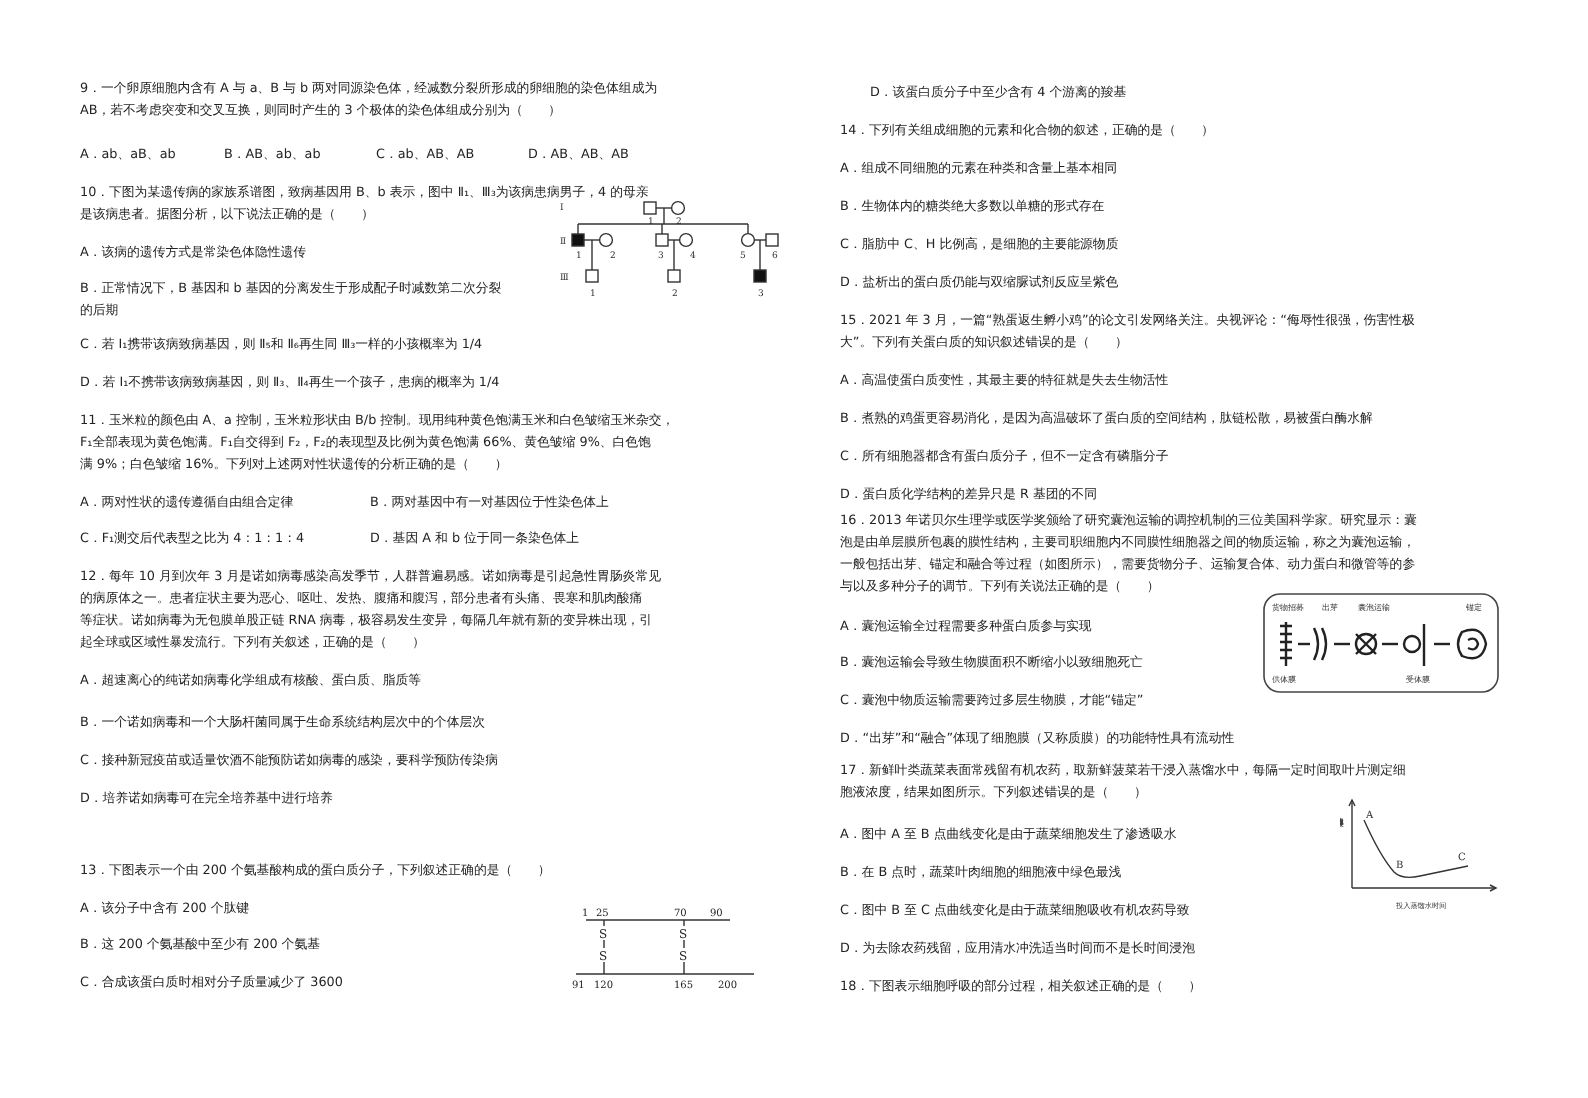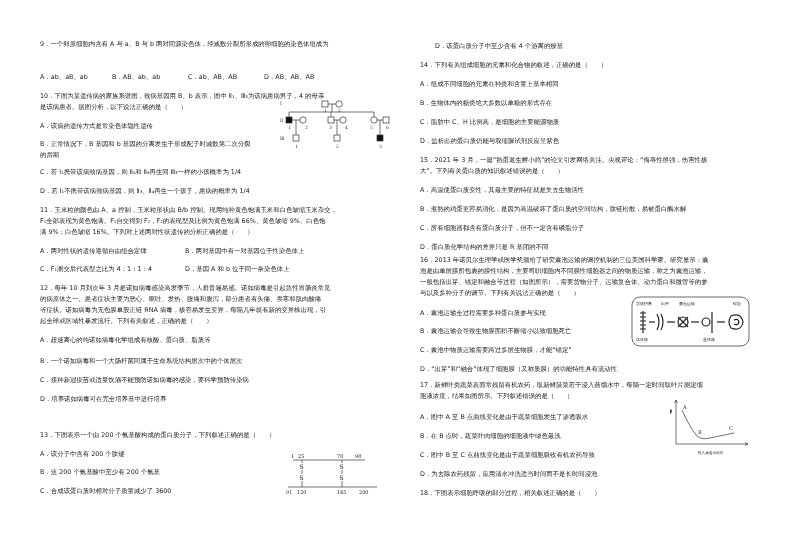--- a/index.html
+++ b/index.html
@@ -9,20 +9,21 @@
   .t { position:absolute; white-space:nowrap; }
   .fig { position:absolute; }
   svg text { font-family:"DejaVu Serif", serif; }
 </style>
 </head>
 <body>
 
 <div class="col" style="left:0;width:400px;height:420px;">
 
   <div class="t" style="left:40px;top:40px;">9．一个卵原细胞内含有 A 与 a、B 与 b 两对同源染色体，经减数分裂所形成的卵细胞的染色体组成为</div>
+  <div class="t" style="left:40px;top:51px;">AB，若不考虑突变和交叉互换，则同时产生的 3 个极体的染色体组成分别为（　　）</div>
   <div class="t" style="left:40px;top:73px;">A．ab、aB、ab</div>
   <div class="t" style="left:112px;top:73px;">B．AB、ab、ab</div>
   <div class="t" style="left:188px;top:73px;">C．ab、AB、AB</div>
   <div class="t" style="left:264px;top:73px;">D．AB、AB、AB</div>
 
   <div class="t" style="left:40px;top:92px;">10．下图为某遗传病的家族系谱图，致病基因用 B、b 表示，图中 Ⅱ₁、Ⅲ₃为该病患病男子，4 的母亲</div>
   <div class="t" style="left:40px;top:103px;">是该病患者。据图分析，以下说法正确的是（　　）</div>
   <div class="t" style="left:40px;top:122px;">A．该病的遗传方式是常染色体隐性遗传</div>
   <div class="t" style="left:40px;top:140px;">B．正常情况下，B 基因和 b 基因的分离发生于形成配子时减数第二次分裂</div>
   <div class="t" style="left:40px;top:151px;">的后期</div>

